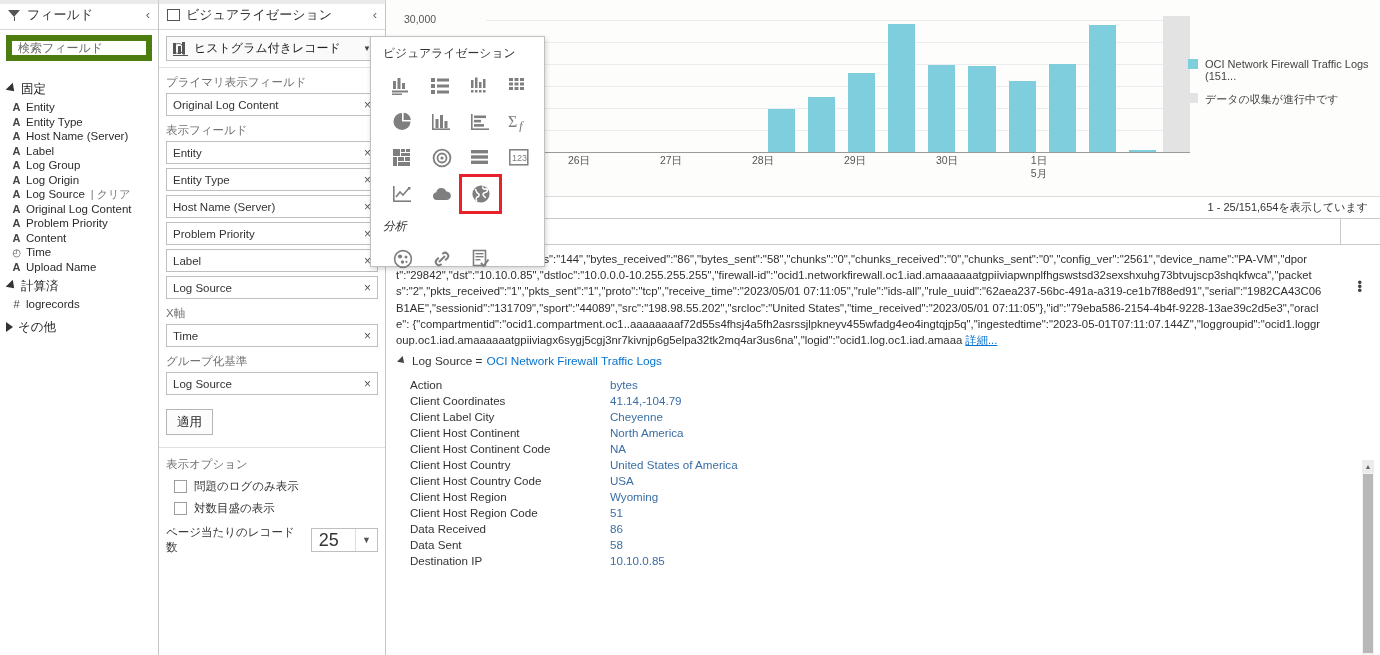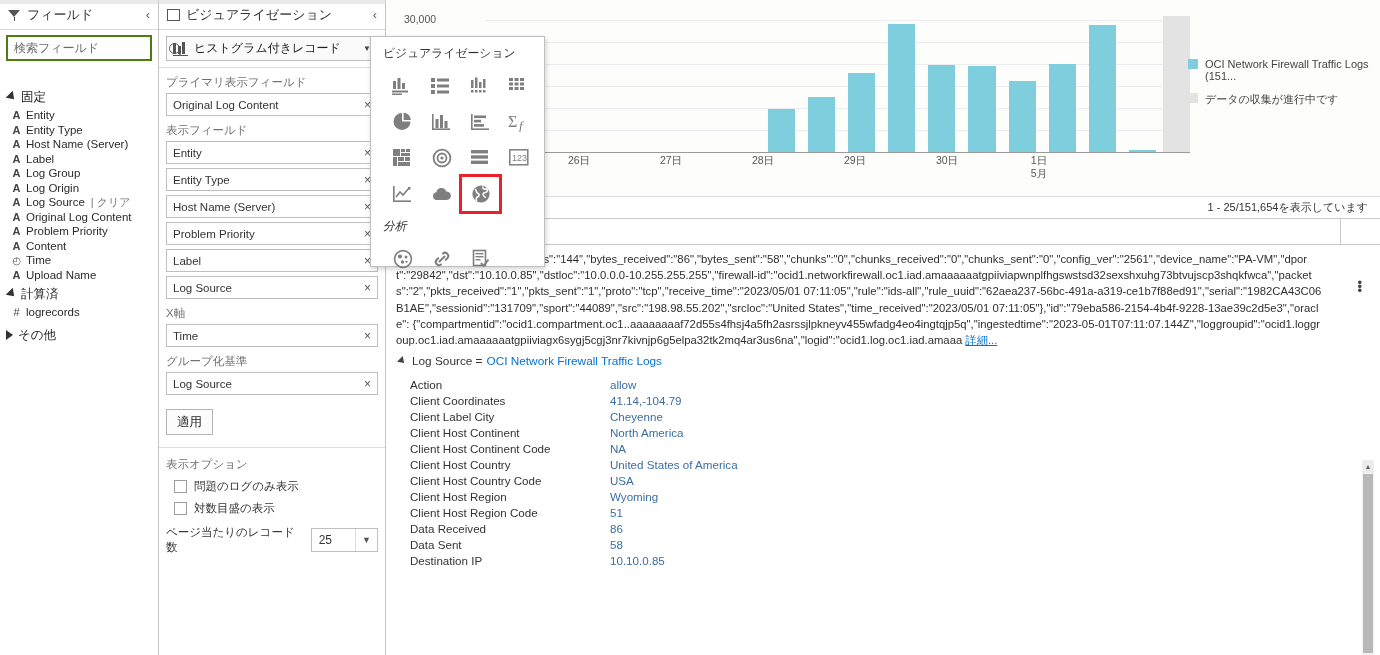--- a/index.html
+++ b/index.html
@@ -28,21 +28,21 @@
   .funnel-ic:before {
     content:""; position:absolute; top:1px; left:0;
     border-left: 6px solid transparent; border-right: 6px solid transparent;
     border-top: 7px solid #555;
   }
   .funnel-ic:after {
     content:""; position:absolute; top:8px; left:5.5px;
     width:1.5px; height:4px; background:#555;
   }
   .search-row {
-    height: 26px; margin: 5px 6px 20px 6px; border: 2px solid #4d7c0f;
+    height: 26px; margin: 5px 6px 12px 6px; border: 6px solid #4d7c0f;
     display: flex; align-items: center; padding: 0 6px; background: #fff;
   }
   .search-row input {
     flex: 1; border: none; outline: none; font-size: 12px;
     font-family: "Liberation Sans", sans-serif; color:#555; background: transparent;
   }
   .search-row input::placeholder { color: #6b6b6b; }
   .mag {
     width: 11px; height: 11px; border: 1.4px solid #666; border-radius: 50%;
     position: relative; flex: 0 0 auto;
@@ -93,21 +93,21 @@
     cursor:pointer; font-family:"Liberation Sans", sans-serif;
   }
   .divider-h { border-top:1px solid #e0e0e0; margin: 2px -7px 0 -7px; }
   .opt-row { display:flex; align-items:center; margin: 7px 0 0 8px; font-size: 11.5px; color:#333; }
   .cbox { width: 13px; height: 13px; border:1px solid #9e9e9e; background:#fff; margin-right:7px; flex:0 0 auto; cursor:pointer;}
   .per-page { display:flex; align-items:center; margin-top: 9px; font-size: 11.5px; color:#333; }
   .pp-select {
     margin-left: 6px; width: 68px; height: 24px; border: 1px solid #bfbfbf; background: #fff;
     display: flex; align-items: center; cursor:pointer;
   }
-  .pp-select .v { flex:1; padding-left:7px; font-size: 12px; }
+  .pp-select .v { flex:1; padding-left:7px; font-size: 18px; }
   .pp-select .dv { width: 22px; border-left: 1px solid #ddd; text-align:center; color:#555; font-size: 9px; line-height:22px;}
 
   
   .main { flex: 1; position: relative; background:#fff; display:flex; flex-direction:column; }
 
   
   .chart-wrap { height: 197px; position: relative; background:#fdfdfc; border-bottom: 1px solid #dcdcdc;}
   .chart-inner { position:absolute; left: 0; top: 0; right: 0; bottom: 0; }
   .y-label { position:absolute; left: 18px; top: 13px; font-size: 10.5px; color:#555; }
   .plot {
@@ -426,21 +426,21 @@
 
         <div class="logsrc-row">
           <span class="tri"></span>
           <span>Log Source =</span>
           <span class="logsrc-val">OCI Network Firewall Traffic Logs</span>
         </div>
 
         <div class="f-table">
           <div class="f-row">
               <span class="f-name">Action</span>
-              <span class="f-val">allow</span>
+              <span class="f-val">bytes</span>
             </div>
           <div class="f-row">
               <span class="f-name">Client Coordinates</span>
               <span class="f-val">41.14,-104.79</span>
             </div>
           <div class="f-row">
               <span class="f-name">Client Label City</span>
               <span class="f-val">Cheyenne</span>
             </div>
           <div class="f-row">

